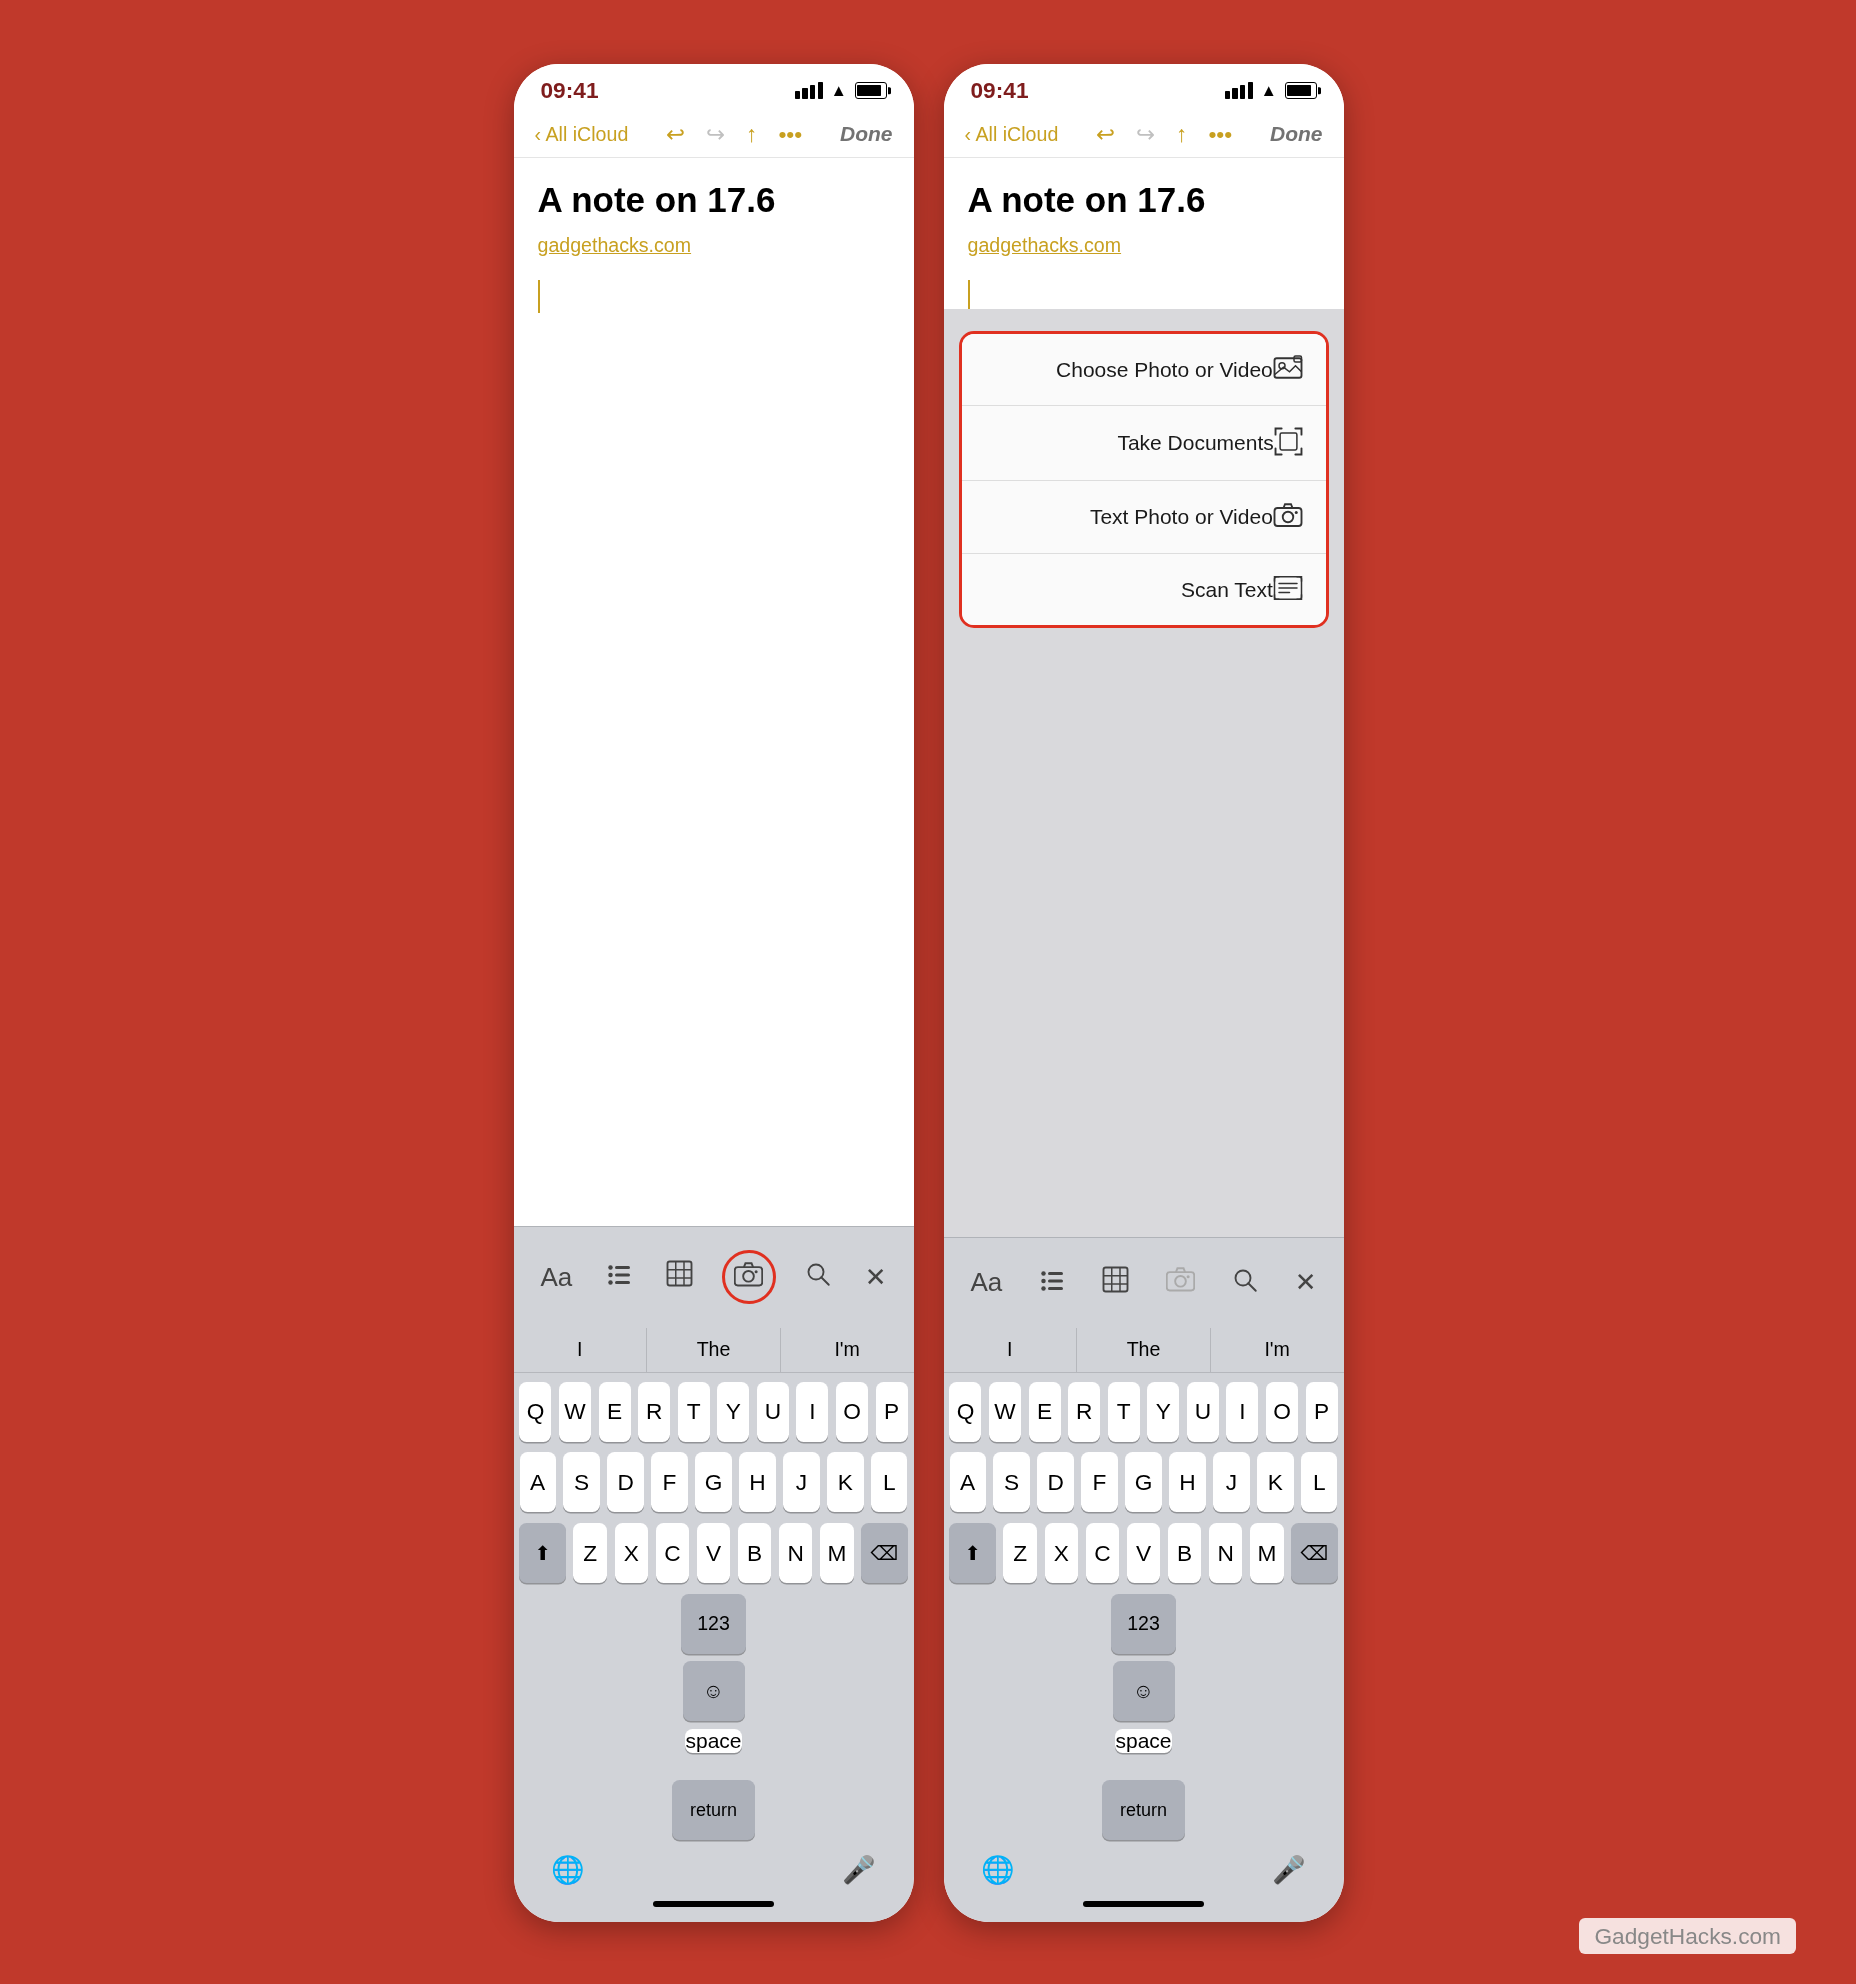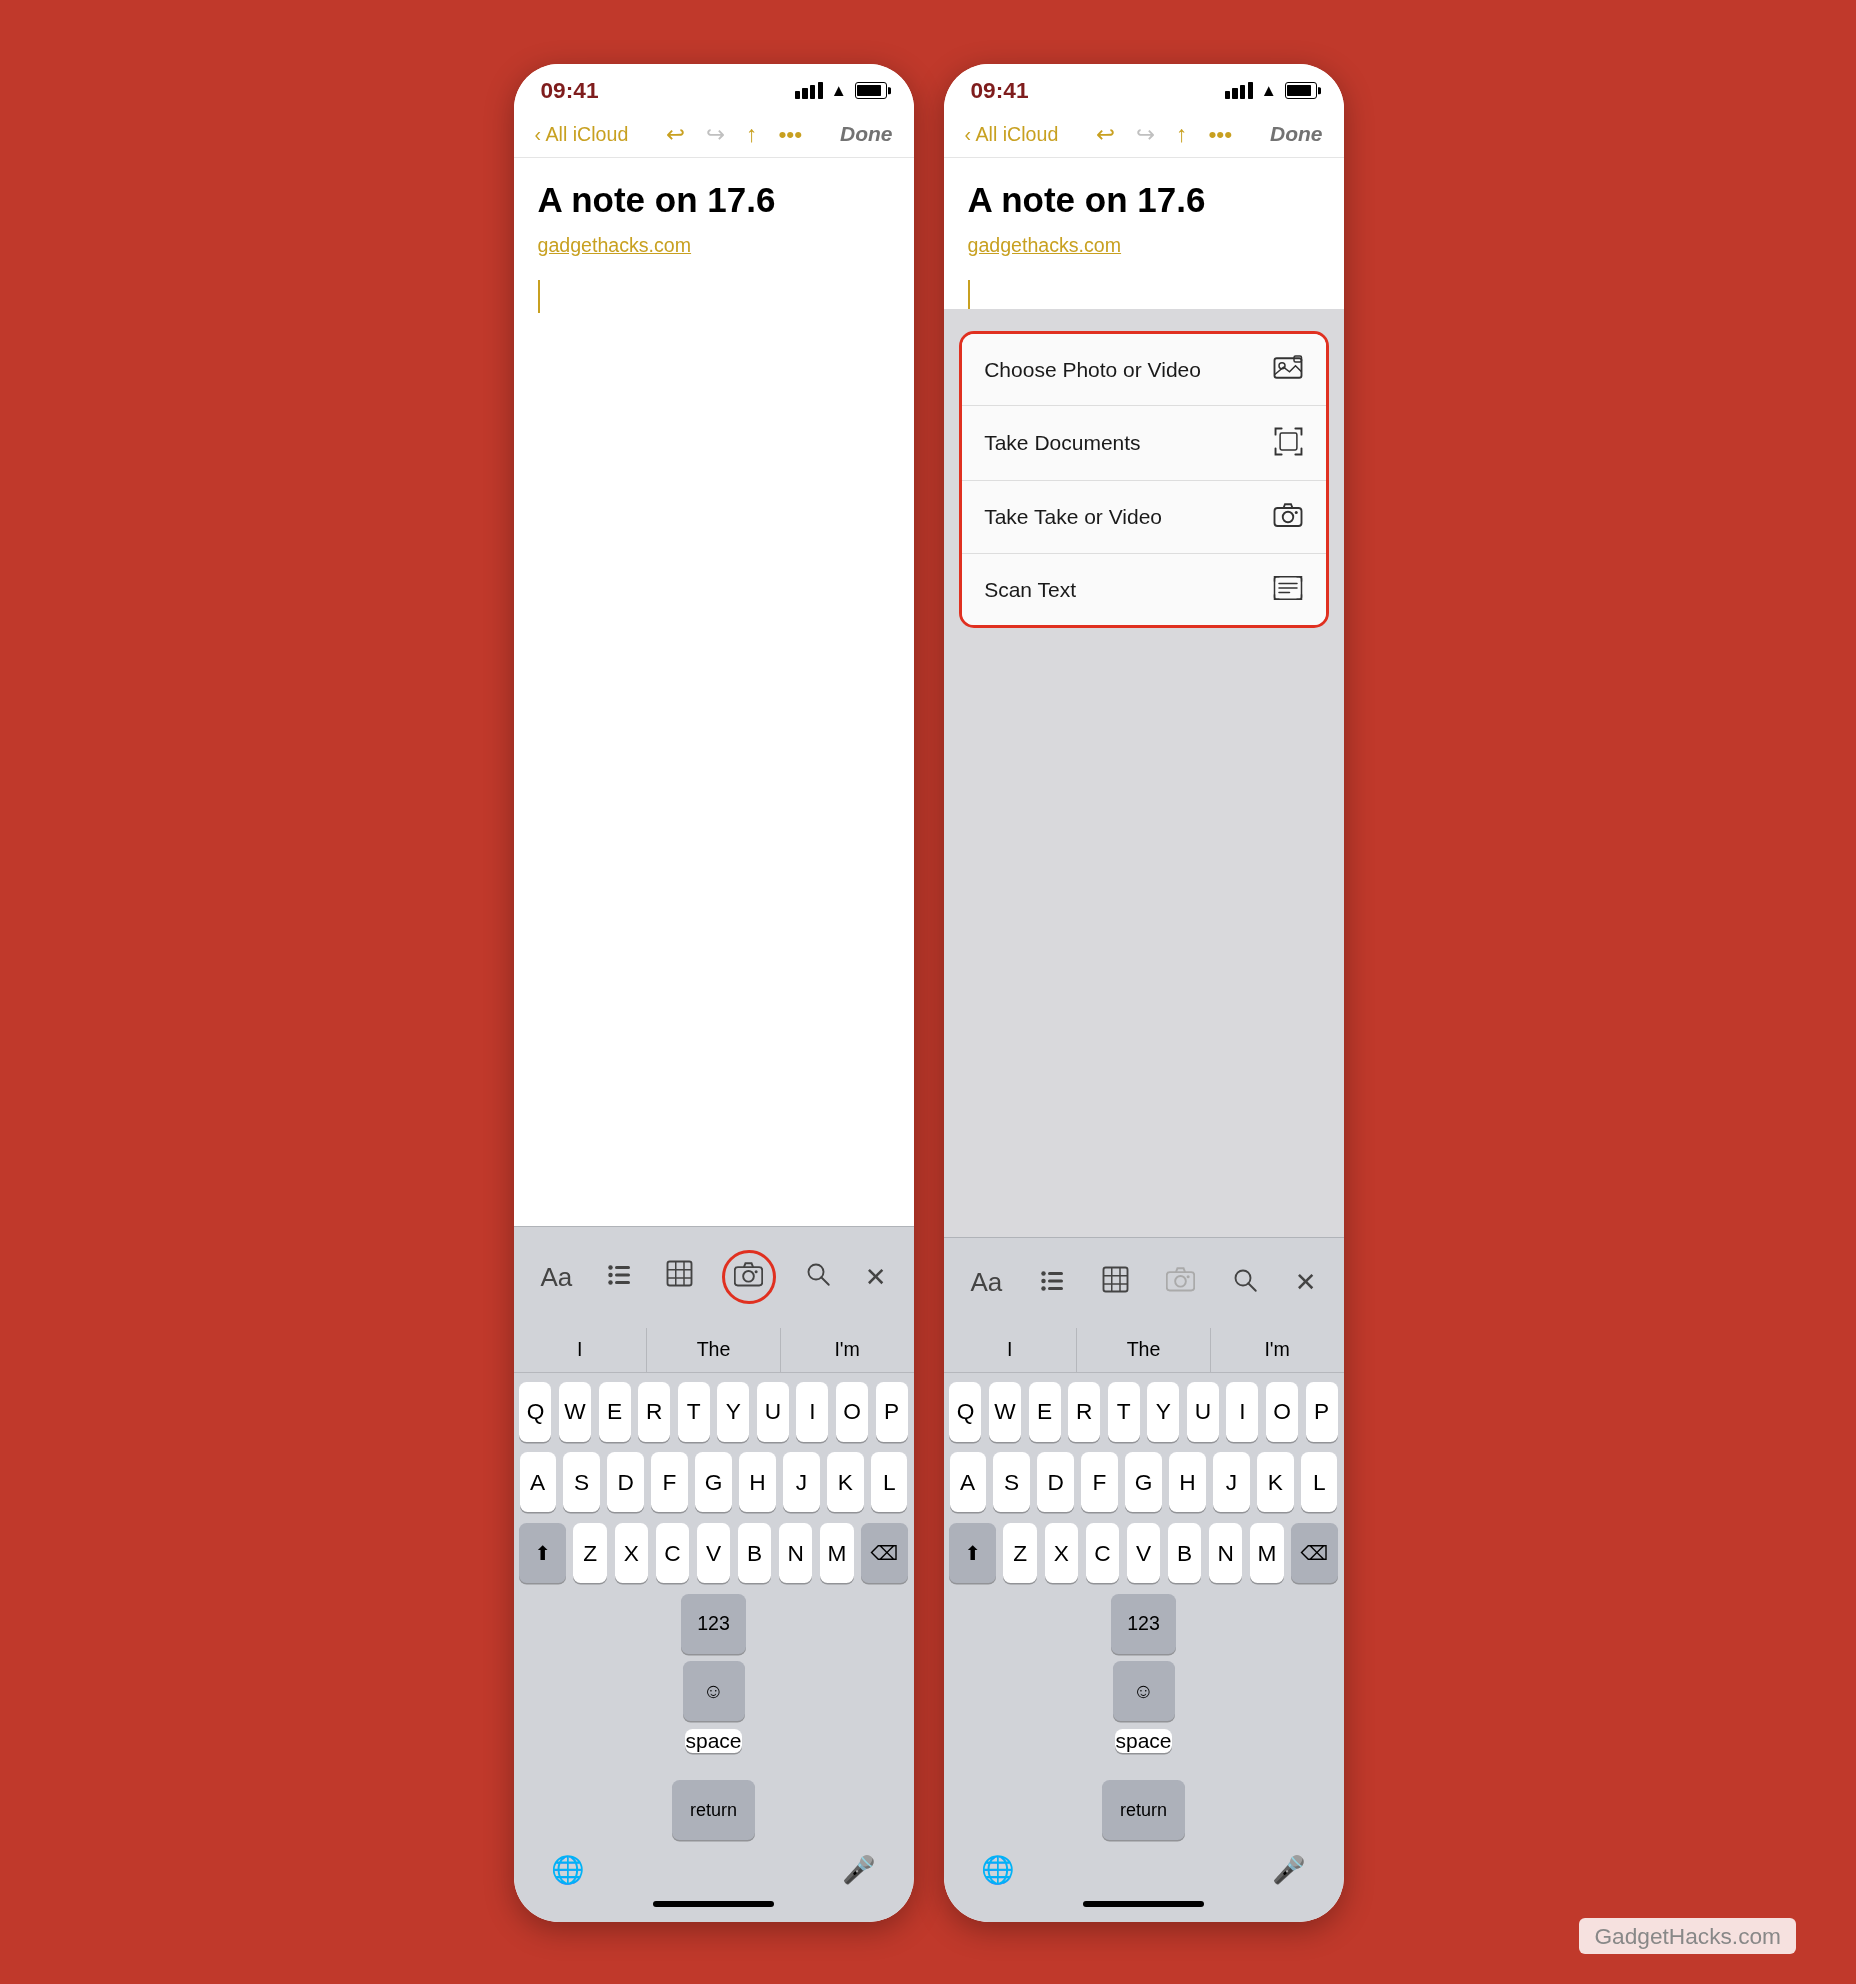--- a/index.html
+++ b/index.html
@@ -151,21 +151,21 @@
     .note-cursor {
       width: 2.3px;
       height: 33px;
       background: #c8a020;
       display: inline-block;
       margin-top: 7.6px;
     }
     .menu-item {
       display: flex;
       align-items: center;
-      justify-content: space-between;
+      justify-content: flex-end;
       padding: 21px 22.7px;
       background: #f9f9f9;
       border-bottom: 0.8px solid #e0e0e0;
     }
     .menu-item:last-child {
       border-bottom: none;
     }
     .menu-item-label {
       font-size: 21px;
       color: #1a1a1a;
@@ -515,21 +515,21 @@
               <rect x="8" y="8" width="22" height="22" rx="2" stroke="#333" stroke-width="2" fill="none"></rect>
               <path d="M2 10 L2 2 L10 2" stroke="#333" stroke-width="2.5" stroke-linecap="round" fill="none"></path>
               <path d="M36 10 L36 2 L28 2" stroke="#333" stroke-width="2.5" stroke-linecap="round" fill="none"></path>
               <path d="M2 28 L2 36 L10 36" stroke="#333" stroke-width="2.5" stroke-linecap="round" fill="none"></path>
               <path d="M36 28 L36 36 L28 36" stroke="#333" stroke-width="2.5" stroke-linecap="round" fill="none"></path>
             </svg>
           </span>
         </div>
 
         <div class="menu-item" style="background:#fafafa; border-bottom:0.8px solid #ddd;">
-          <span class="menu-item-label">Take Take or Video</span>
+          <span class="menu-item-label">Text Photo or Video</span>
           <span>
             <svg width="30" height="27" viewBox="0 0 40 36" fill="none">
               <rect x="2" y="8" width="36" height="24" rx="4" stroke="#333" stroke-width="2.5" fill="none"></rect>
               <circle cx="20" cy="20" r="7" stroke="#333" stroke-width="2.5" fill="none"></circle>
               <path d="M14 8 L16 3 L24 3 L26 8" stroke="#333" stroke-width="2.5" fill="none"></path>
               <circle cx="31" cy="14" r="2" fill="#333"></circle>
             </svg>
           </span>
         </div>
 

